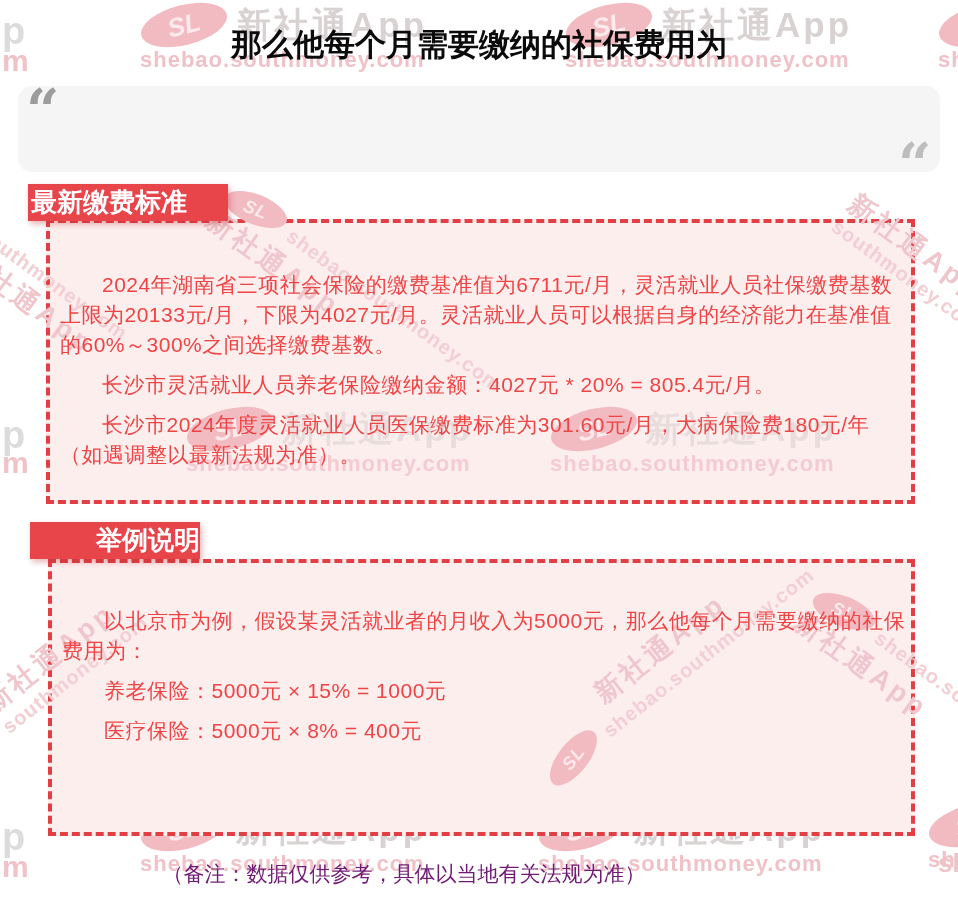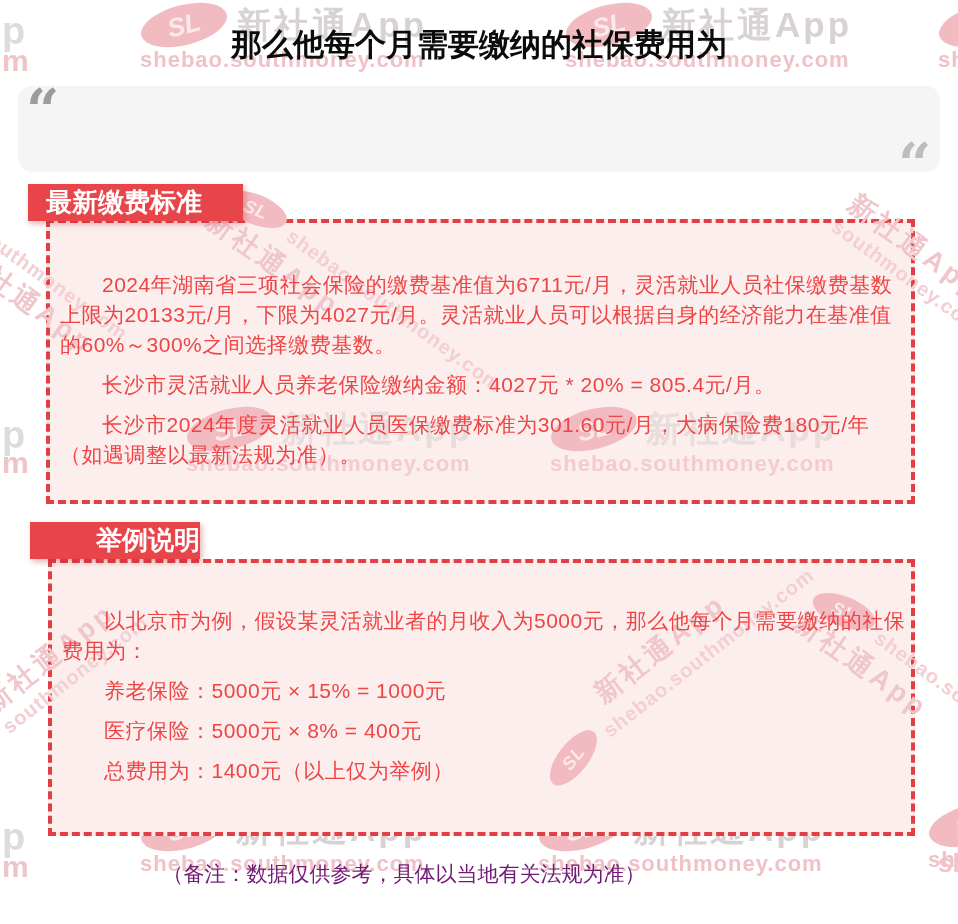--- a/index.html
+++ b/index.html
@@ -42,21 +42,21 @@
 
   
   .title{left:0;top:24px;width:958px;text-align:center;font-size:31px;font-weight:bold;color:#0b0b0b;margin:0;}
   .footer-note{left:0;top:860px;width:808px;text-align:center;font-size:21px;color:#701a75;}
 
   
   .badge{
     background:#e8454b;color:#ffffff;font-size:26px;font-weight:bold;
     height:37px;line-height:37px;box-shadow:2px 3px 6px rgba(180,40,45,.35);
   }
-  .badge1{left:28px;top:184px;width:197px;padding-left:18px;}
+  .badge1{left:28px;top:184px;width:197px;padding-left:3px;}
   .badge2{left:30px;top:522px;width:170px;text-align:right;}
 
   
   .dash-box{border:4px dashed #e23f44;background:#fdeeee;box-sizing:border-box;}
   .box1{left:46px;top:219px;width:869px;height:285px;}
   .box2{left:48px;top:559px;width:867px;height:277px;}
 
   
   .content{font-size:21px;line-height:30px;color:#ef4444;letter-spacing:0.5px;}
   .content p{margin:0 0 10px 0;text-indent:2em;}
@@ -189,18 +189,17 @@
     <p>2024年湖南省三项社会保险的缴费基准值为6711元/月，灵活就业人员社保缴费基数上限为20133元/月，下限为4027元/月。灵活就业人员可以根据自身的经济能力在基准值的60%～300%之间选择缴费基数。</p>
     <p>长沙市灵活就业人员养老保险缴纳金额：4027元 * 20% = 805.4元/月。</p>
     <p>长沙市2024年度灵活就业人员医保缴费标准为301.60元/月，大病保险费180元/年（如遇调整以最新法规为准）。</p>
   </div>
 
   <div class="abs badge badge2">举例说明</div>
   <div class="abs content content2">
     <p>以北京市为例，假设某灵活就业者的月收入为5000元，那么他每个月需要缴纳的社保费用为：</p>
     <p>养老保险：5000元 × 15% = 1000元</p>
     <p>医疗保险：5000元 × 8% = 400元</p>
-    <p>总费用为：1400元（以上仅为举例）</p>
   </div>
 
   <div class="abs footer-note">（备注：数据仅供参考，具体以当地有关法规为准）</div>
 
 </div>
 
 </body></html>

